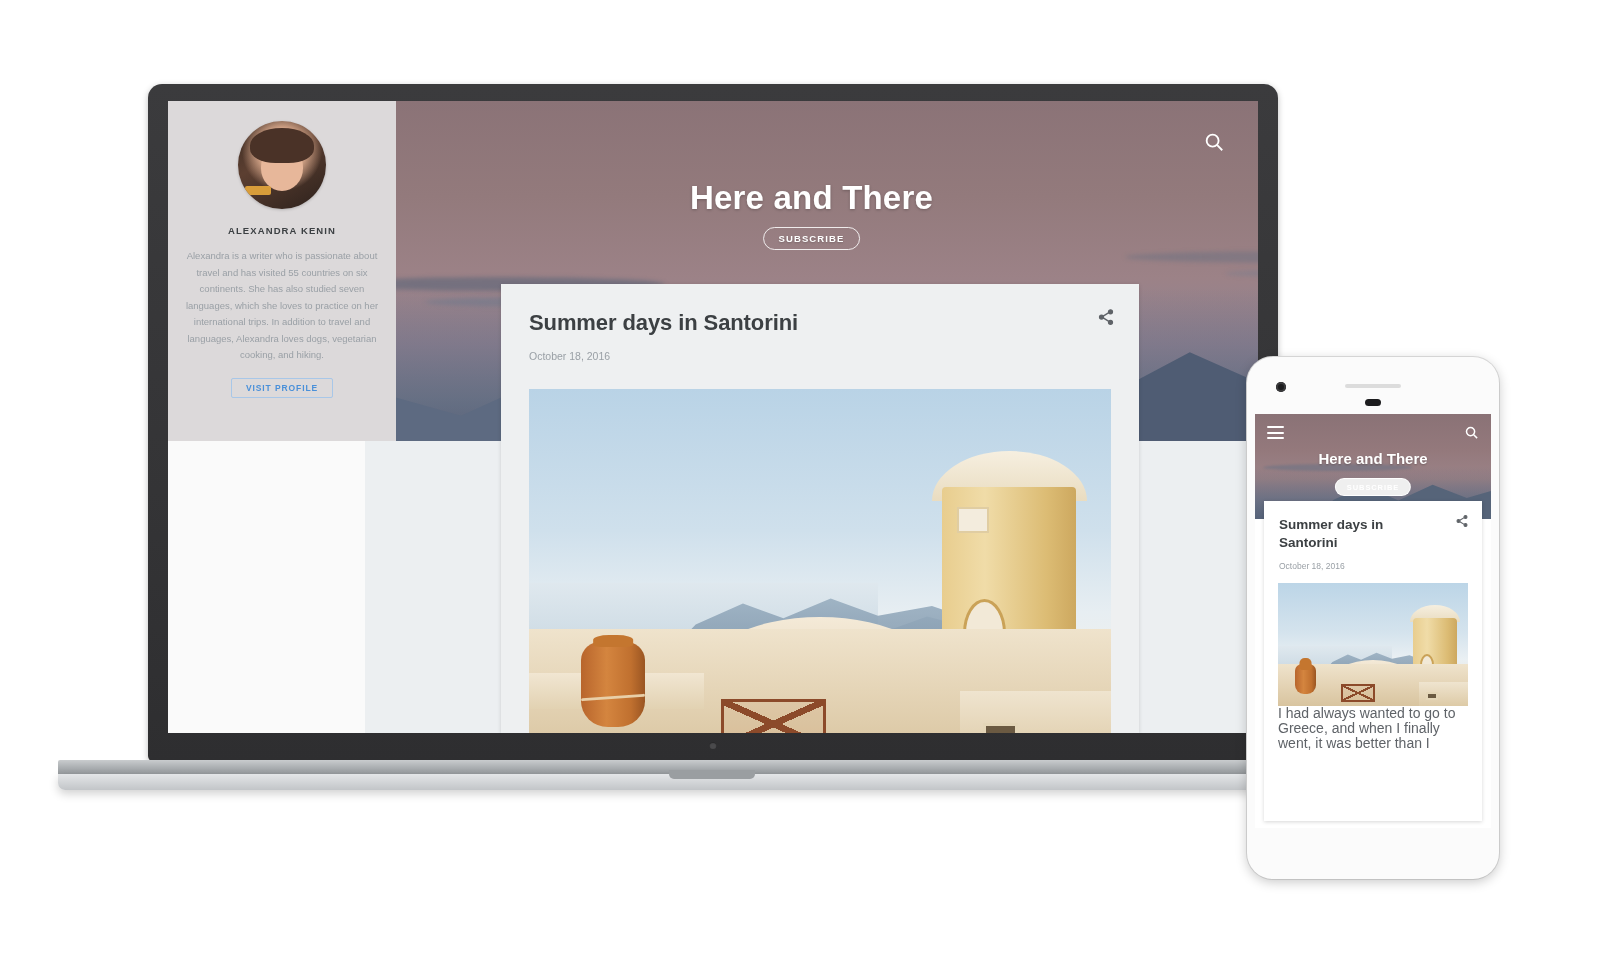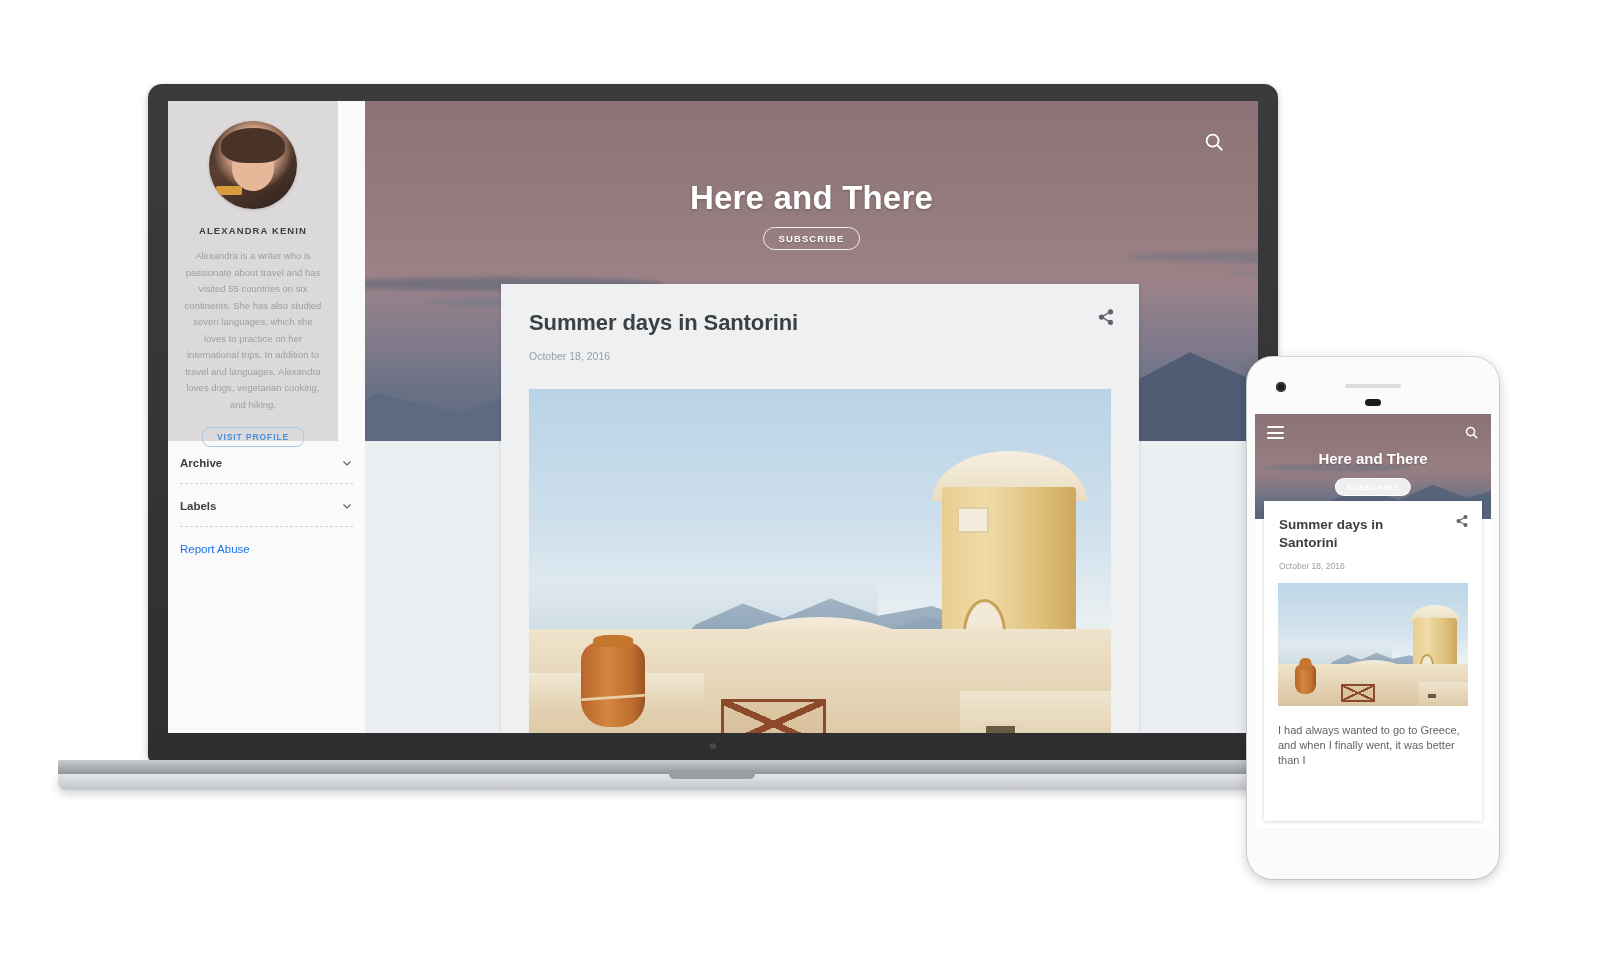--- a/index.html
+++ b/index.html
@@ -90,21 +90,21 @@
     position:absolute; left:50%; top:126px; transform:translateX(-50%);
     padding:5px 15px; border:1px solid rgba(255,255,255,.85);
     border-radius:14px; color:#fff; font-size:9.5px; font-weight:bold;
     letter-spacing:1.1px; background:transparent; cursor:pointer;
     text-shadow:0 1px 2px rgba(0,0,0,.2);
   }
 
   
   .sidebar { position:absolute; left:0; top:0; width:197px; height:100%; background:#fafafa; }
   .profile-card {
-    position:absolute; left:0; top:0; width:170px; height:340px;
+    position:absolute; left:0; top:0; width:228px; height:340px;
     background:#dcd9da; padding-top:20px;
   }
   .avatar {
     width:88px; height:88px; border-radius:50%; margin:0 auto;
     background:
       radial-gradient(circle at 50% 34%, #e8c2a8 0%, #d9a98c 30%, transparent 55%),
       linear-gradient(150deg,#3a2a22 0%,#5c3f31 40%,#2c211c 100%);
     position:relative; overflow:hidden; box-shadow:0 1px 3px rgba(0,0,0,.18);
   }
   .avatar::before{
@@ -122,21 +122,21 @@
   .profile-name {
     margin-top:16px; text-align:center; font-size:9.5px; font-weight:bold;
     letter-spacing:1.1px; color:#3c4043;
   }
   .profile-bio {
     margin:12px 16px 0; text-align:center; font-size:9.5px; line-height:16.5px;
     color:#9aa0a6;
   }
   .visit-profile {
     display:block; margin:14px auto 8px; padding:4px 14px;
-    border:1px solid #a8c7e8; border-radius:8px; background:transparent;
+    border:1px solid #a8c7e8; border-radius:2px; background:transparent;
     color:#4a90d9; font-size:8.5px; font-weight:bold; letter-spacing:.9px; cursor:pointer;
   }
   .nav { position:absolute; left:0; top:340px; width:197px; padding:0 10px; }
   .nav-row {
     display:flex; align-items:center; justify-content:space-between;
     padding:16px 2px 14px; cursor:pointer;
   }
   .nav-row span { font-size:11.5px; font-weight:bold; color:#3c4043; }
   .nav-div { height:1px; border-top:1px dashed #cfd2d4; margin:0 2px; }
   .chev { width:12px; height:12px; color:#5f6368; }
@@ -276,21 +276,21 @@
             border-radius:11px; color:#fff; font-size:7.5px; font-weight:bold;
             letter-spacing:.9px; cursor:pointer; }
   .ph-card { position:absolute; left:9px; top:87px; width:218px; height:320px;
              background:#fff; box-shadow:0 1px 4px rgba(0,0,0,.16); overflow:hidden; }
   .ph-card-head { padding:15px 15px 0; position:relative; }
   .ph-post-title { font-size:13.5px; font-weight:bold; color:#3c4043; line-height:18px; width:155px; }
   .ph-post-date { margin-top:9px; font-size:8.5px; color:#9aa0a6; }
   .ph-share { position:absolute; right:13px; top:13px; width:14px; height:14px; cursor:pointer; }
   .ph-photo { margin:12px 14px 0; height:123px; position:relative; overflow:hidden;
               background:linear-gradient(180deg,#bcd5e7 0%,#d4e3ed 40%,#eaf0f3 62%,#e8dcc4 100%); }
-  .ph-body { margin:17px 14px 0; font-size:11px; line-height:15px; color:#5f6368; }
+  .ph-body { margin:0 14px 0; font-size:14px; line-height:15px; color:#5f6368; }
   .ph-fade { position:absolute; left:0; right:0; bottom:0; height:26px;
              background:linear-gradient(180deg, rgba(255,255,255,0), #fff 82%); }
   .phone-chin { position:absolute; left:0; bottom:0; width:100%; height:46px; }
 </style>
 </head>
 <body>
 
 <div class="stage">
 
   <div class="laptop">
@@ -323,37 +323,20 @@
         <div class="sidebar">
           <div class="profile-card">
             <div class="avatar">
               <div class="avatar-hi"></div>
             </div>
             <div class="profile-name">ALEXANDRA KENIN</div>
             <div class="profile-bio">Alexandra is a writer who is passionate about travel and has visited 55 countries on six continents. She has also studied seven languages, which she loves to practice on her international trips. In addition to travel and languages, Alexandra loves dogs, vegetarian cooking, and hiking.</div>
             <button class="visit-profile">VISIT PROFILE</button>
           </div>
 
-          <div class="nav">
-            <div class="nav-row">
-              <span>Archive</span>
-              <svg class="chev" viewBox="0 0 24 24" fill="none" stroke="#5f6368" stroke-width="2.4">
-                  <polyline points="5,9 12,16 19,9"></polyline>
-                </svg>
-            </div>
-            <div class="nav-div"></div>
-            <div class="nav-row">
-              <span>Labels</span>
-              <svg class="chev" viewBox="0 0 24 24" fill="none" stroke="#5f6368" stroke-width="2.4">
-                  <polyline points="5,9 12,16 19,9"></polyline>
-                </svg>
-            </div>
-            <div class="nav-div"></div>
-            <a class="report-abuse">Report Abuse</a>
-          </div>
         </div>
 
         <div class="post-card">
           <div class="post-head">
             <div class="post-title">Summer days in Santorini</div>
             <div class="post-date">October 18, 2016</div>
             <div class="share-icon">
               <svg viewBox="0 0 24 24" fill="none" stroke="#5f6368" stroke-width="1.8">
                 <circle cx="18" cy="5" r="2.6" fill="#5f6368"></circle>
                 <circle cx="18" cy="19" r="2.6" fill="#5f6368"></circle>

